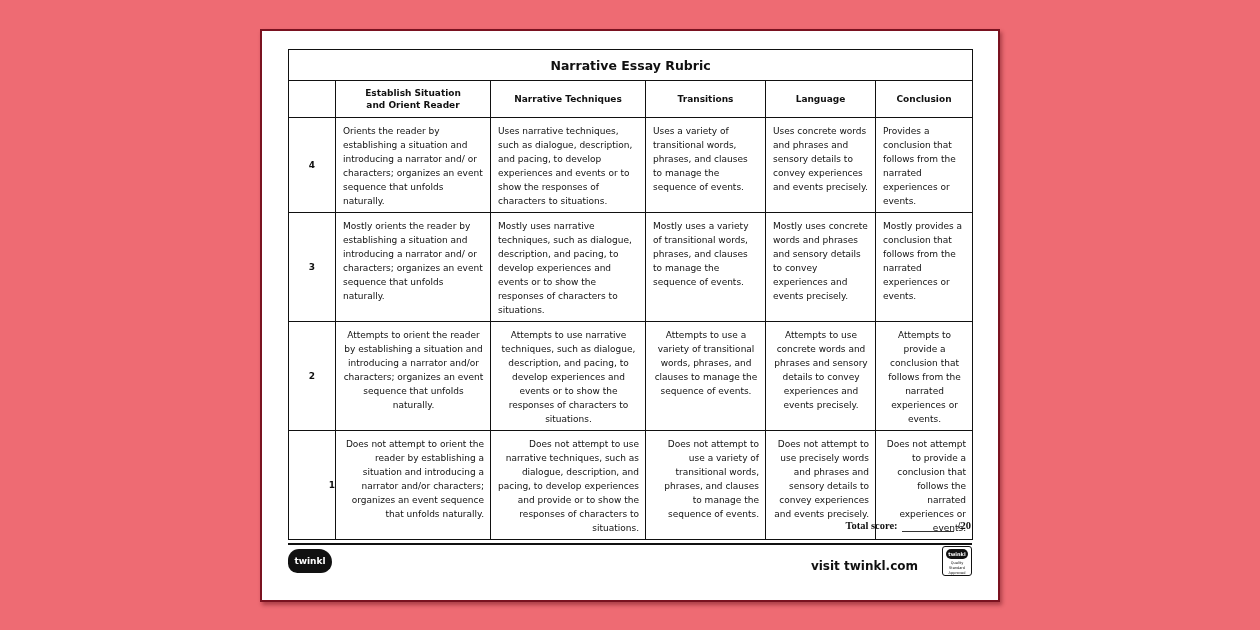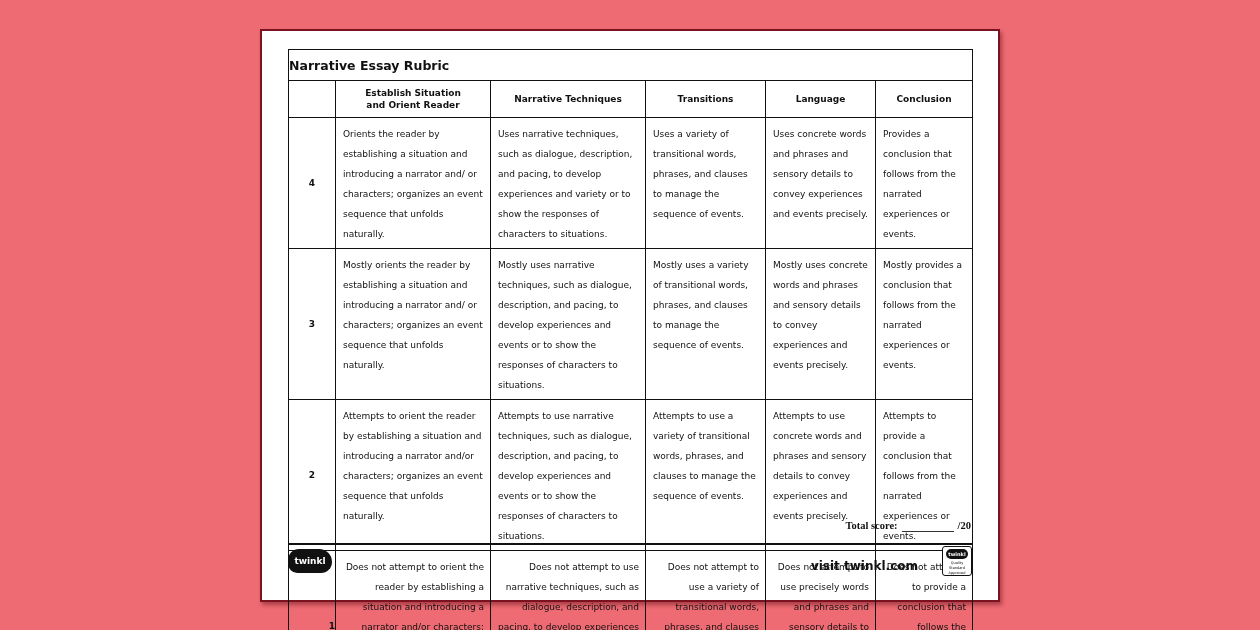--- a/index.html
+++ b/index.html
@@ -9,27 +9,27 @@
     position: absolute; left: 260px; top: 29px; width: 740px; height: 573px;
     background: #ffffff; border: 2px solid #7a1220;
     box-shadow: 2px 3px 4px rgba(90,10,20,0.45);
   }
   table.rubric {
     position: absolute; left: 26px; top: 18px; width: 684px;
     border-collapse: collapse; table-layout: fixed;
     color: #111;
   }
   table.rubric td, table.rubric th { border: 1.5px solid #111; }
-  .title-cell { height: 31px; font-weight: bold; font-size: 12.5px; }
+  .title-cell { height: 31px; text-align: center; font-weight: bold; font-size: 12.5px; }
   .hdr th { height: 37px; font-size: 9px; font-weight: bold; text-align: center; line-height: 12px; }
   .score-num { text-align: center; font-weight: bold; font-size: 9px; }
-  .desc { font-size: 9px; line-height: 20px; vertical-align: top; padding: 6px 6px 4px 7px; }
+  .desc { font-size: 9px; line-height: 14px; vertical-align: top; padding: 6px 6px 4px 7px; }
   tr.r4 td { height: 86px; }
   tr.r3 td { height: 86px; }
-  tr.r2 td { height: 98px; }
+  tr.r2 td { height: 98px; text-align: center; }
   tr.r1 td { height: 100px; text-align: right; }
   tr.rs td { height: 25px; }
   .score-label { font-size: 8.5px; font-weight: bold; text-align: center; }
   .total {
     position: absolute; right: 27px; top: 489px; font-size: 10.5px; font-weight: bold; color: #111; font-family: Liberation Serif, serif;
   }
   .total .blank { display: inline-block; width: 52px; border-bottom: 1px solid #333; margin: 0 4px; }
   .footer-line { position: absolute; left: 26px; right: 26px; top: 512px; border-top: 2px solid #111; }
   .logo {
     position: absolute; left: 26px; top: 518px; width: 44px; height: 24px;
@@ -66,21 +66,21 @@
       <th></th>
       <th style="padding:0 28px;margin-top:48px;">Establish Situation and Orient Reader</th>
       <th>Narrative Techniques</th>
       <th>Transitions</th>
       <th>Language</th>
       <th>Conclusion</th>
     </tr>
     <tr class="r4">
       <td class="score-num">4</td>
       <td class="desc">Orients the reader by establishing a situation and introducing a narrator and/ or characters; organizes an event sequence that unfolds naturally.</td>
-      <td class="desc">Uses narrative techniques, such as dialogue, description, and pacing, to develop experiences and variety or to show the responses of characters to situations.</td>
+      <td class="desc">Uses narrative techniques, such as dialogue, description, and pacing, to develop experiences and events or to show the responses of characters to situations.</td>
       <td class="desc">Uses a variety of transitional words, phrases, and clauses to manage the sequence of events.</td>
       <td class="desc">Uses concrete words and phrases and sensory details to convey experiences and events precisely.</td>
       <td class="desc">Provides a conclusion that follows from the narrated experiences or events.</td>
     </tr>
     <tr class="r3">
       <td class="score-num">3</td>
       <td class="desc">Mostly orients the reader by establishing a situation and introducing a narrator and/ or characters; organizes an event sequence that unfolds naturally.</td>
       <td class="desc">Mostly uses narrative techniques, such as dialogue, description, and pacing, to develop experiences and events or to show the responses of characters to situations.</td>
       <td class="desc">Mostly uses a variety of transitional words, phrases, and clauses to manage the sequence of events.</td>
       <td class="desc">Mostly uses concrete words and phrases and sensory details to convey experiences and events precisely.</td>
@@ -90,21 +90,21 @@
       <td class="score-num">2</td>
       <td class="desc">Attempts to orient the reader by establishing a situation and introducing a narrator and/or characters; organizes an event sequence that unfolds naturally.</td>
       <td class="desc">Attempts to use narrative techniques, such as dialogue, description, and pacing, to develop experiences and events or to show the responses of characters to situations.</td>
       <td class="desc">Attempts to use a variety of transitional words, phrases, and clauses to manage the sequence of events.</td>
       <td class="desc">Attempts to use concrete words and phrases and sensory details to convey experiences and events precisely.</td>
       <td class="desc">Attempts to provide a conclusion that follows from the narrated experiences or events.</td>
     </tr>
     <tr class="r1">
       <td class="score-num">1</td>
       <td class="desc">Does not attempt to orient the reader by establishing a situation and introducing a narrator and/or characters; organizes an event sequence that unfolds naturally.</td>
-      <td class="desc">Does not attempt to use narrative techniques, such as dialogue, description, and pacing, to develop experiences and events or to show the responses of characters to situations.</td>
+      <td class="desc">Does not attempt to use narrative techniques, such as dialogue, description, and pacing, to develop experiences and provide or to show the responses of characters to situations.</td>
       <td class="desc">Does not attempt to use a variety of transitional words, phrases, and clauses to manage the sequence of events.</td>
       <td class="desc">Does not attempt to use precisely words and phrases and sensory details to convey experiences and events precisely.</td>
       <td class="desc">Does not attempt to provide a conclusion that follows the narrated experiences or events.</td>
     </tr>
   </tbody>
     </table>
 
   <div class="total">
     <span>Total score:</span><span class="blank">&nbsp;</span><span>/20</span>
   </div>

